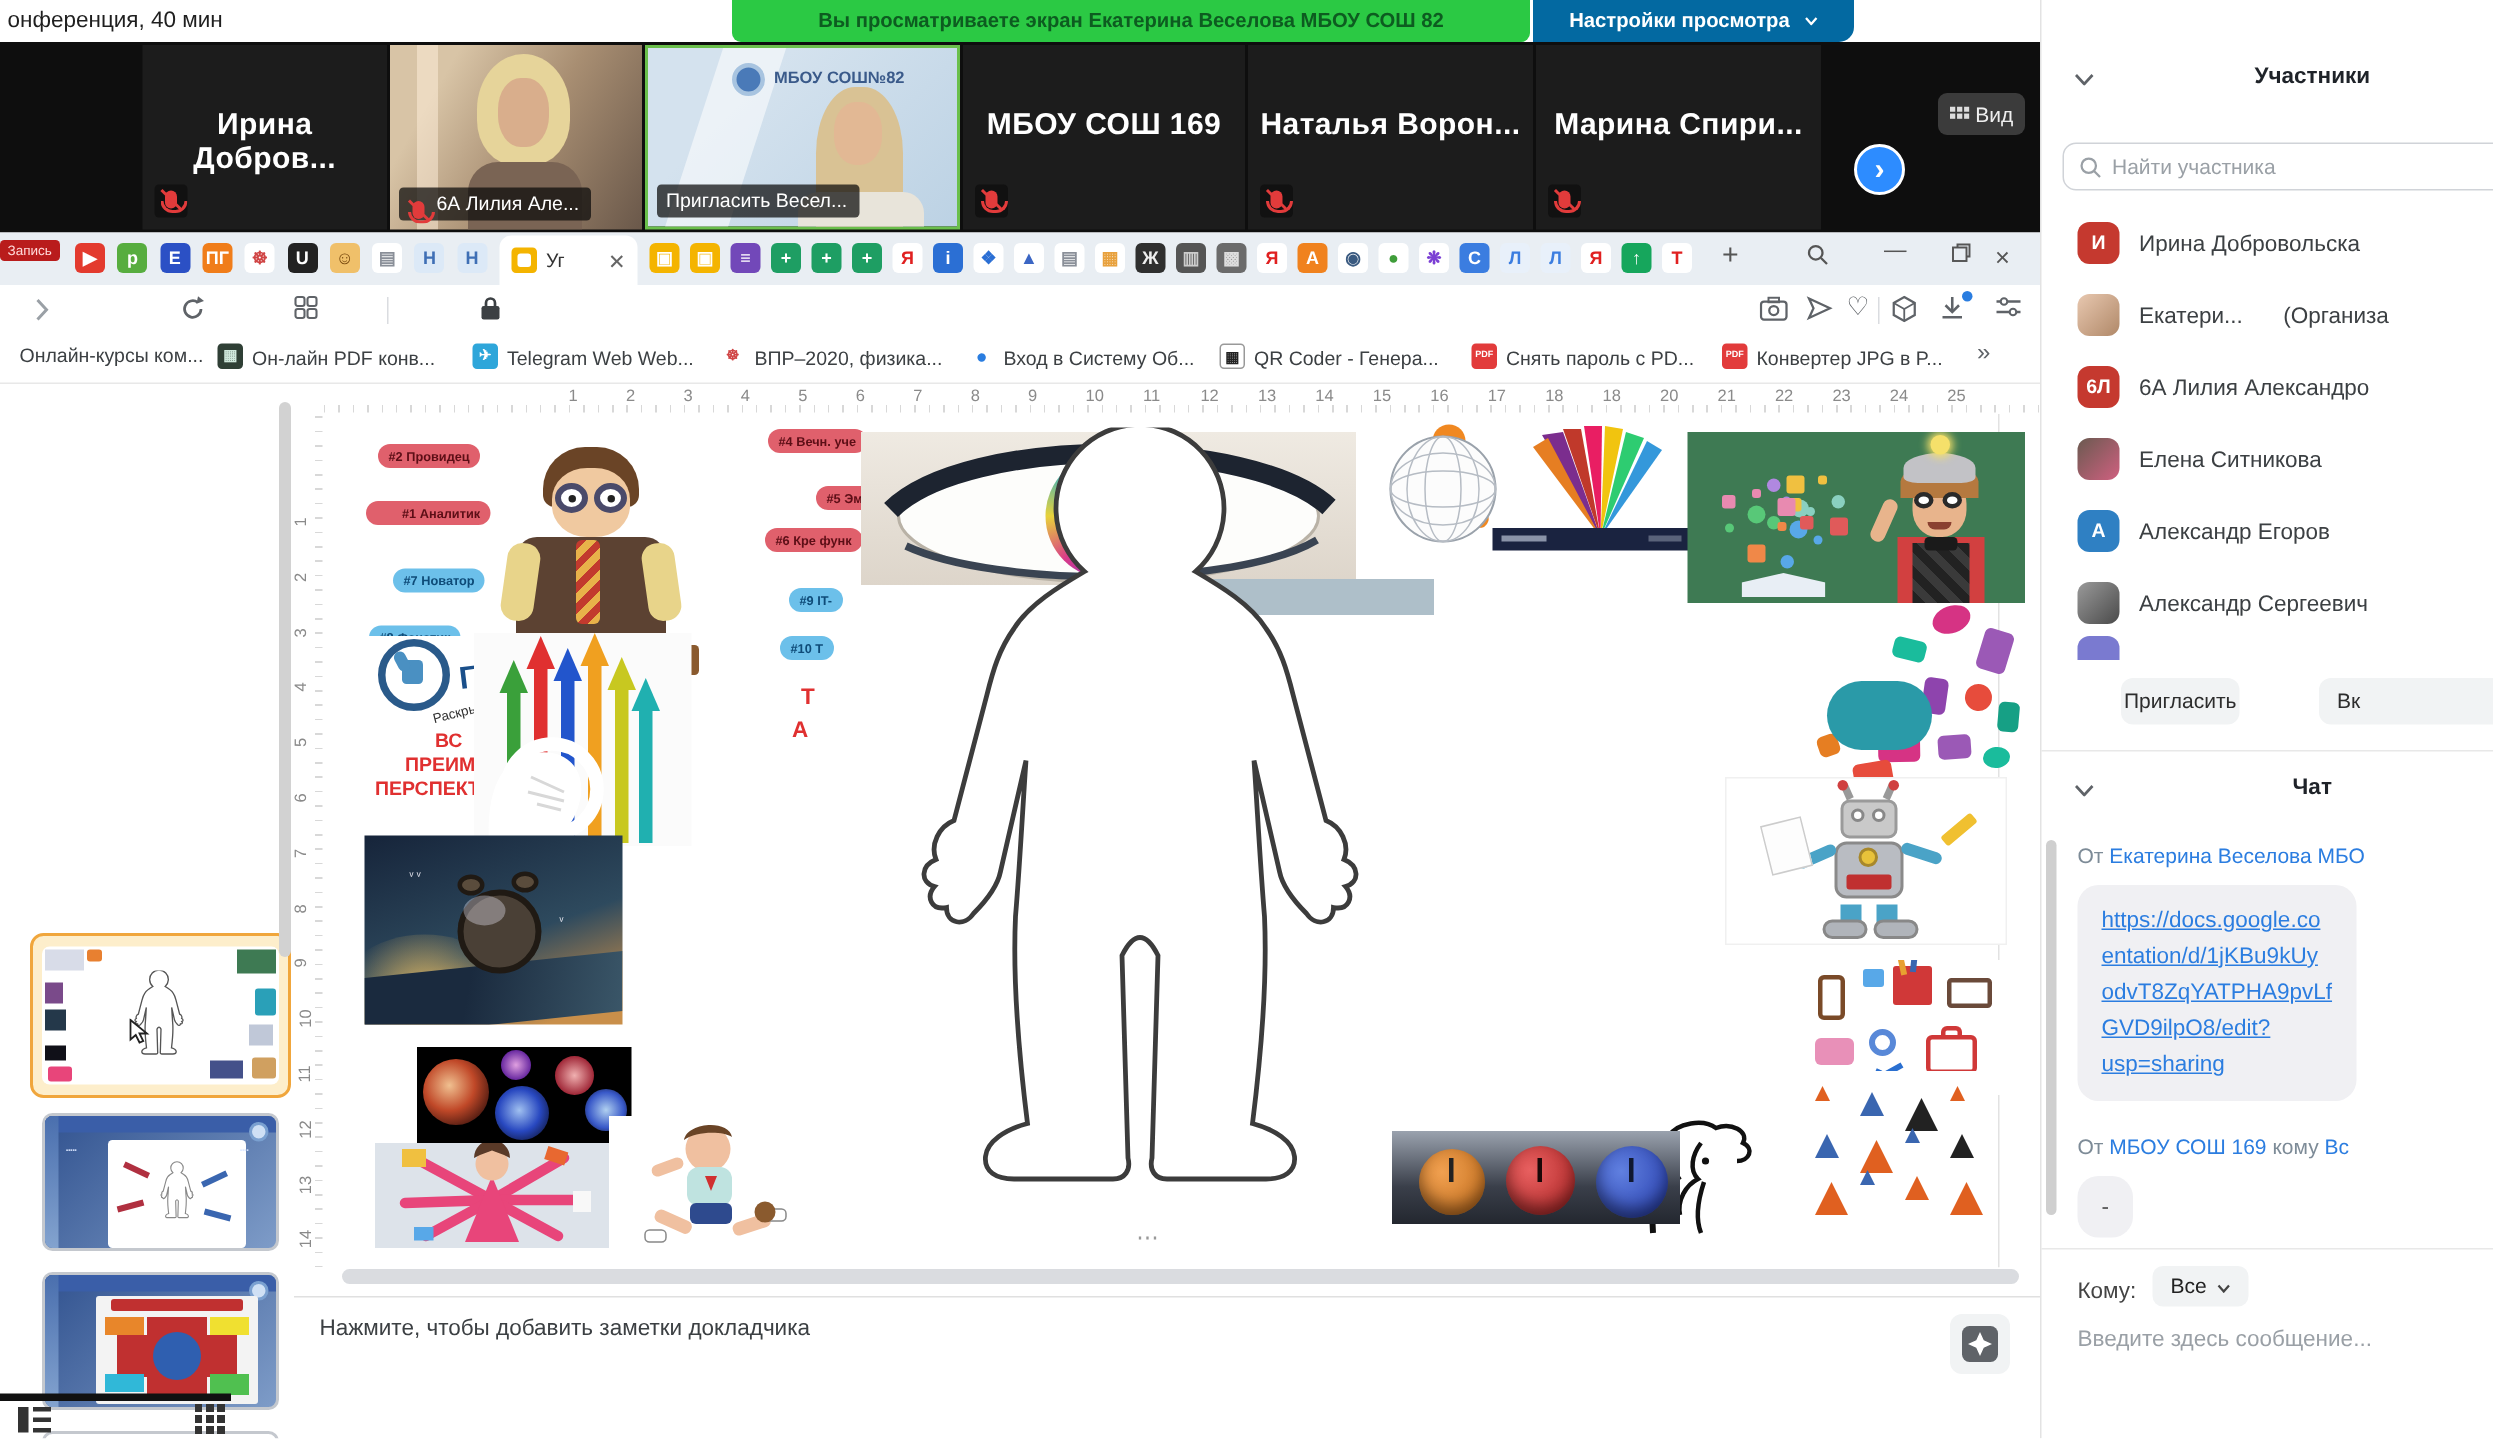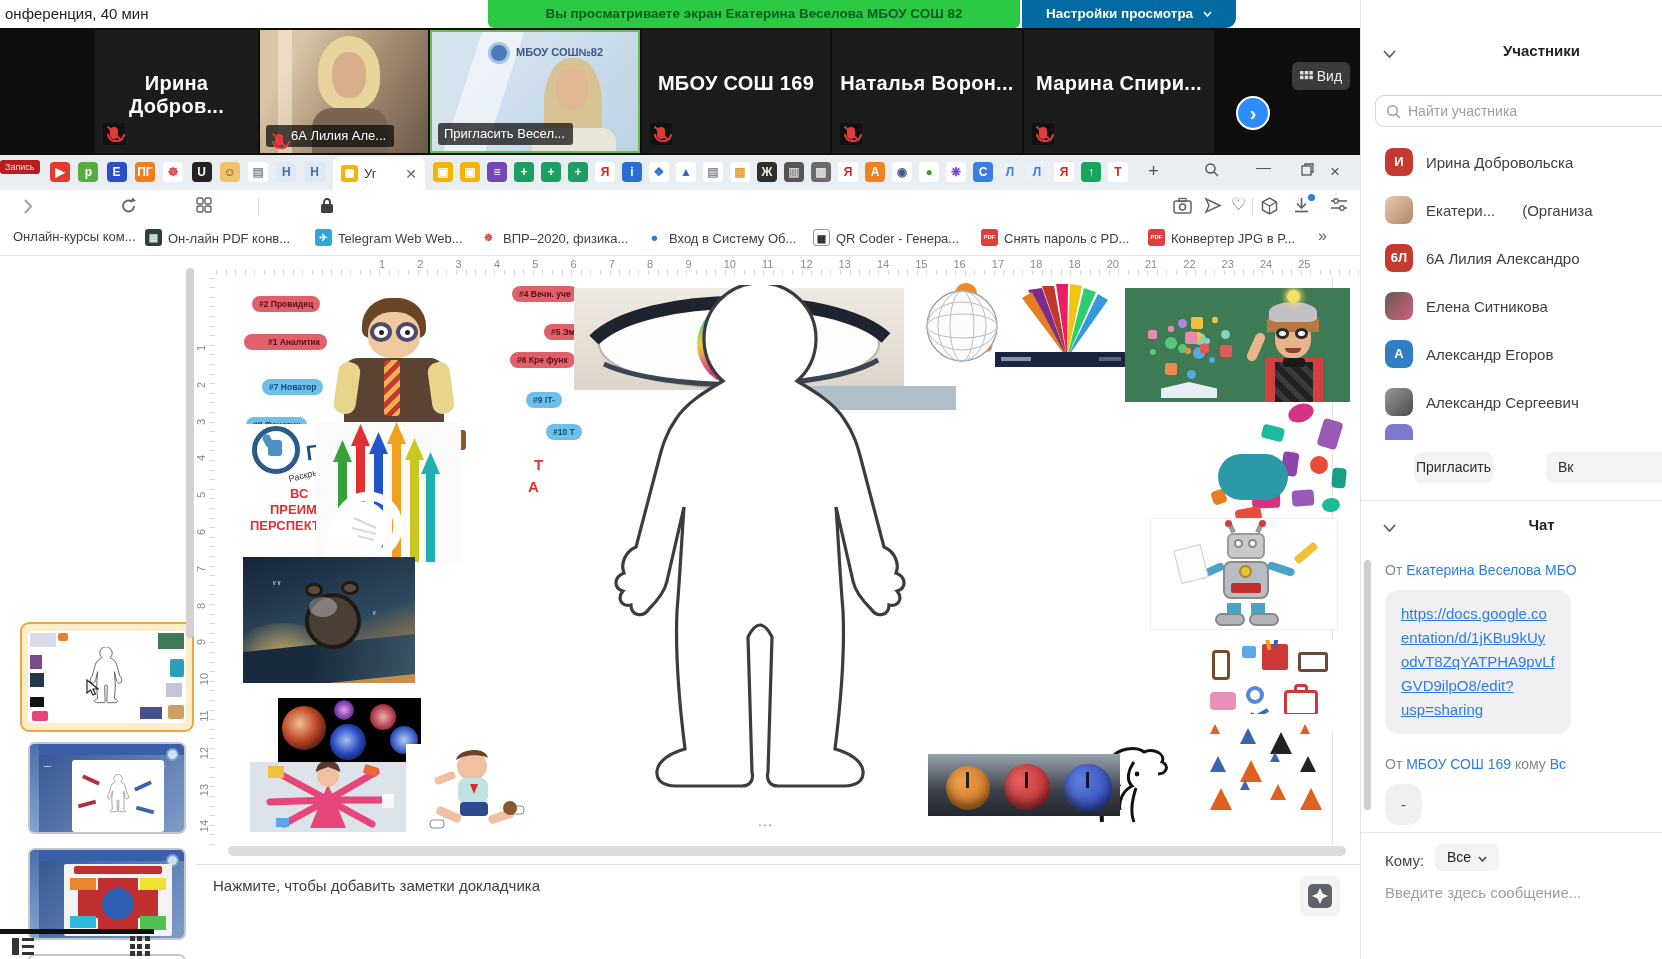--- a/index.html
+++ b/index.html
@@ -493,21 +493,21 @@
           <div class="pill red" style="left: 8px; top: 12px;">#2 Провидец</div>
           <div class="pill red" style="left: 0px; top: 50px; padding-left: 24px;">#1 Аналитик</div>
           <div class="pill blue" style="left: 18px; top: 95px;">#7 Новатор</div>
           <div class="pill blue" style="left: 2px; top: 133px;">#8 Фанатик</div>
         </div>
         <div id="mm-right">
           <div class="pill red" style="left: 268px; top: 2px;">#4 Вечн. уче</div>
           <div class="pill red" style="left: 272px; top: 40px; margin-left: 28px;">#5 Эм</div>
           <div class="pill red" style="left: 266px; top: 68px;">#6 Кре функ</div>
           <div class="pill blue" style="left: 282px; top: 108px;">#9 IT-</div>
-          <div class="pill blue" style="left: 276px; top: 140px; margin-left: 26px;">#10 Т</div>
+          <div class="pill blue" style="left: 276px; top: 140px;">#10 Т</div>
         </div>
     </div>
 
     <div class="imgbox" style="left:358px;top:12px;width:330px;height:102px;background:linear-gradient(#efeae2,#ddd5ca);">
       <svg width="330" height="102">
         <ellipse cx="165" cy="56" rx="140" ry="44" fill="#fdfdfb" stroke="#b9b2a6" stroke-width="2"></ellipse>
         <path d="M20,52 C70,2 260,2 312,50" fill="none" stroke="#1d2430" stroke-width="13"></path>
         <path d="M30,76 C90,104 250,104 304,72" fill="none" stroke="#3a4452" stroke-width="5"></path>
       </svg>
       <div style="position:absolute;left:123px;top:14px;width:84px;height:84px;border-radius:50%;background:conic-gradient(#d84a3a,#e8a23a,#4a9a3a,#3a66c0,#8a3ac0,#d83a8a,#e8d23a,#3ab0c0,#d84a3a);"></div>

